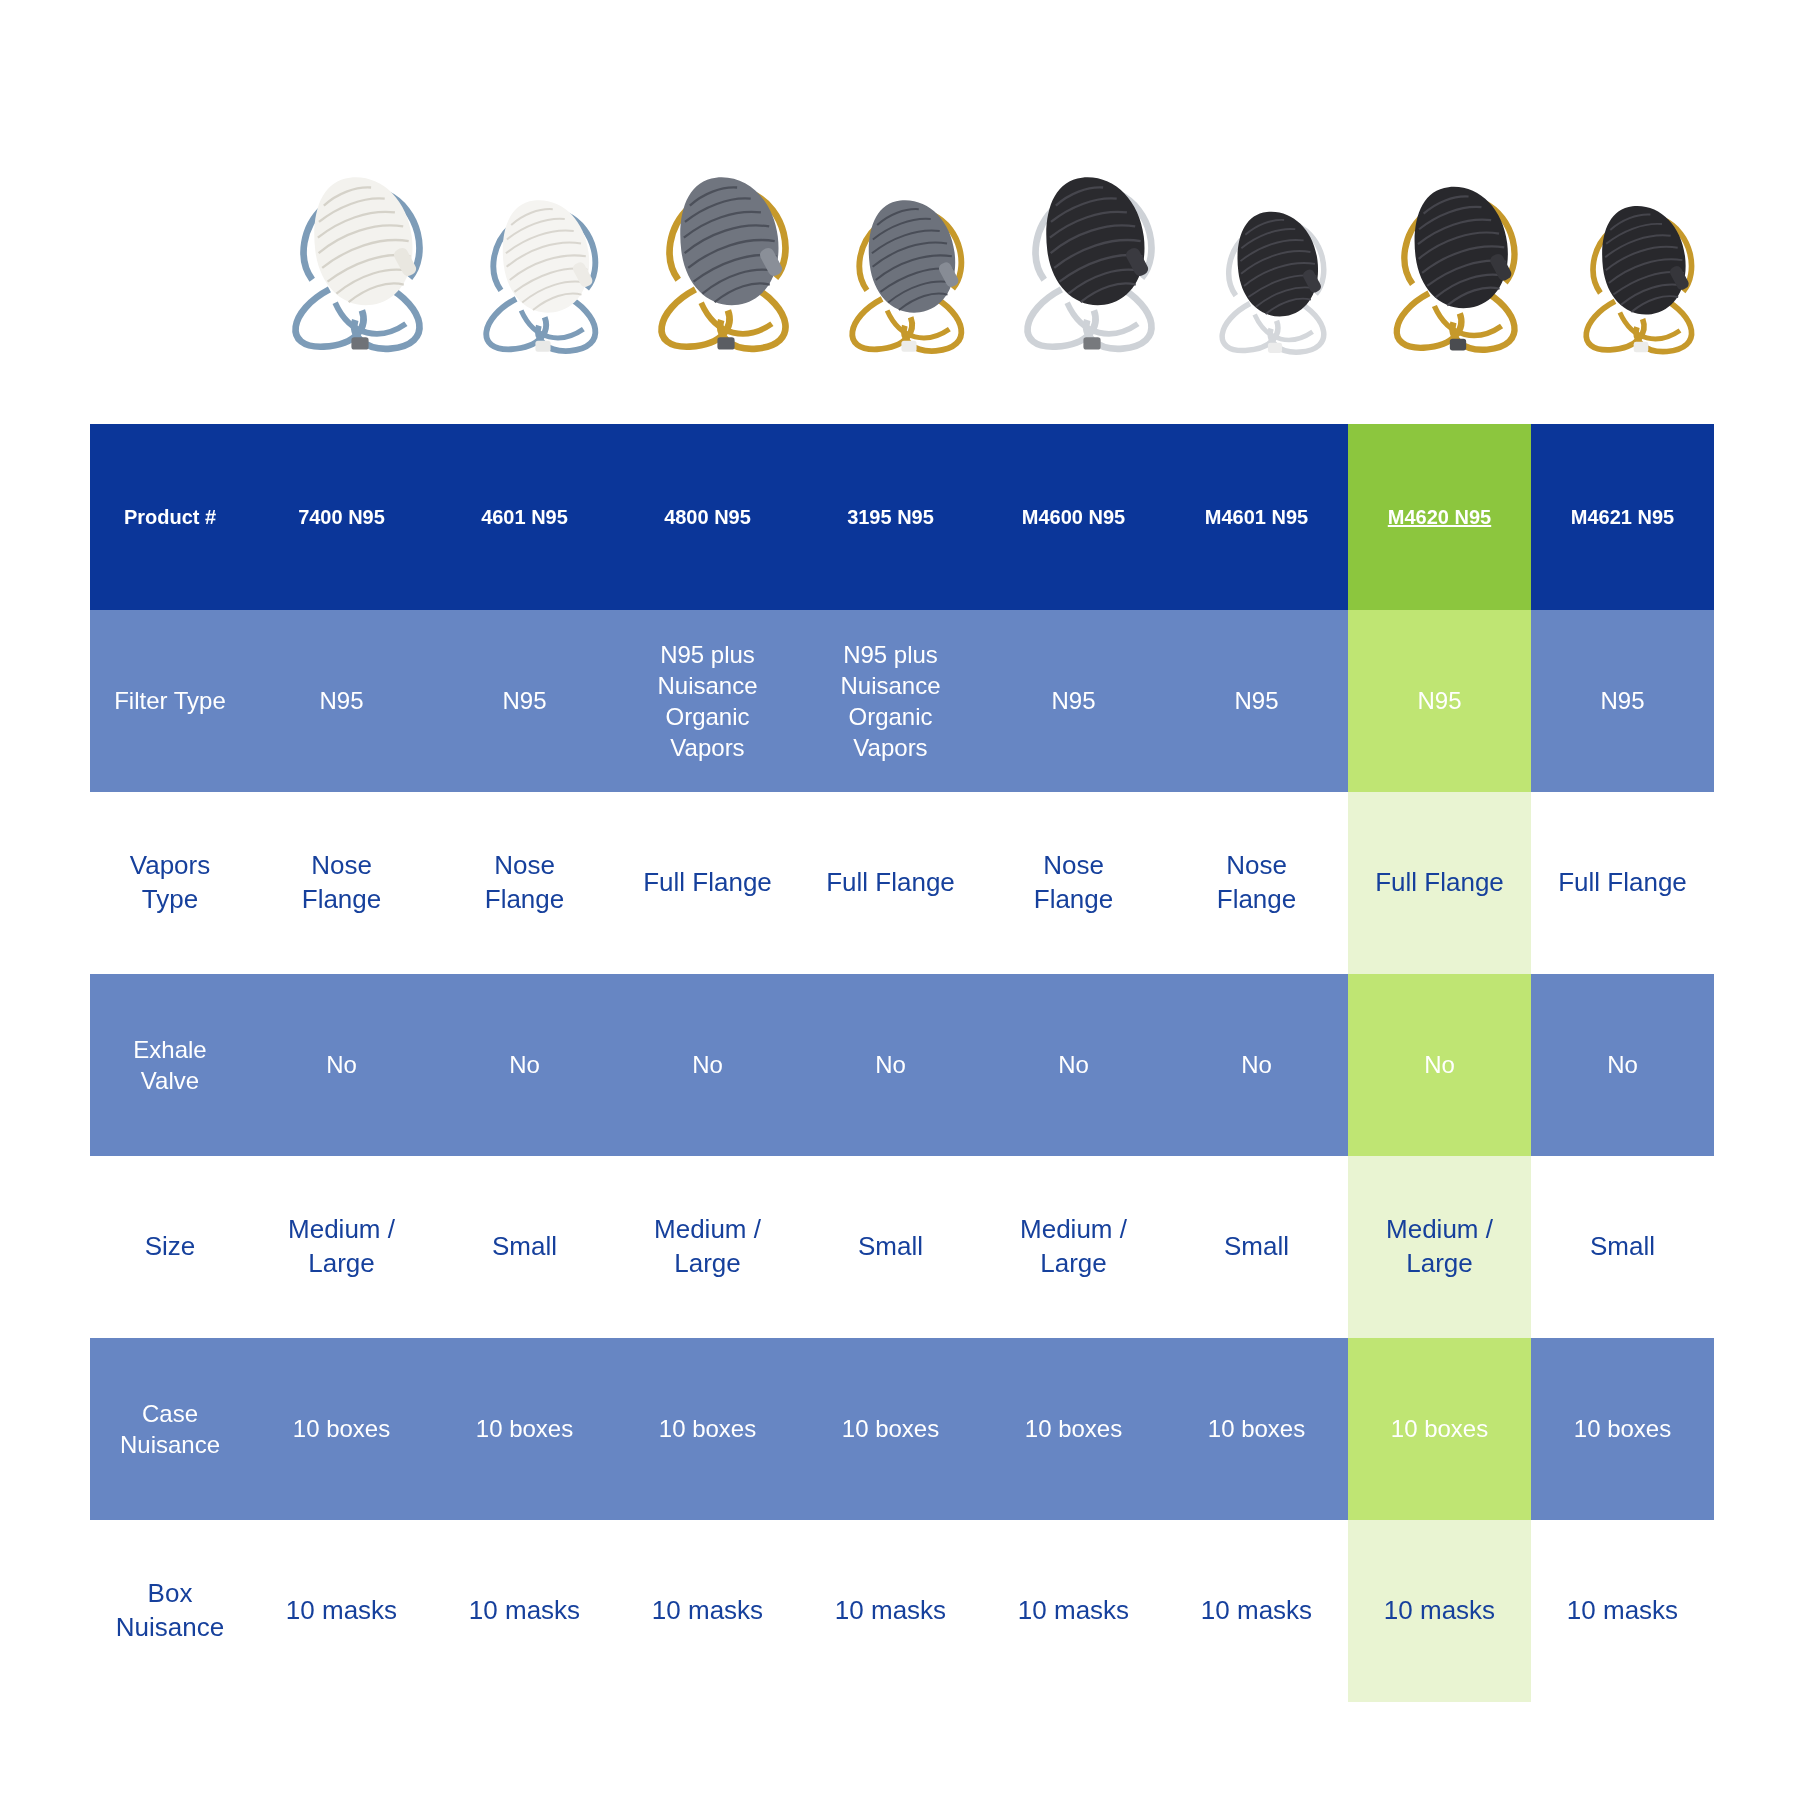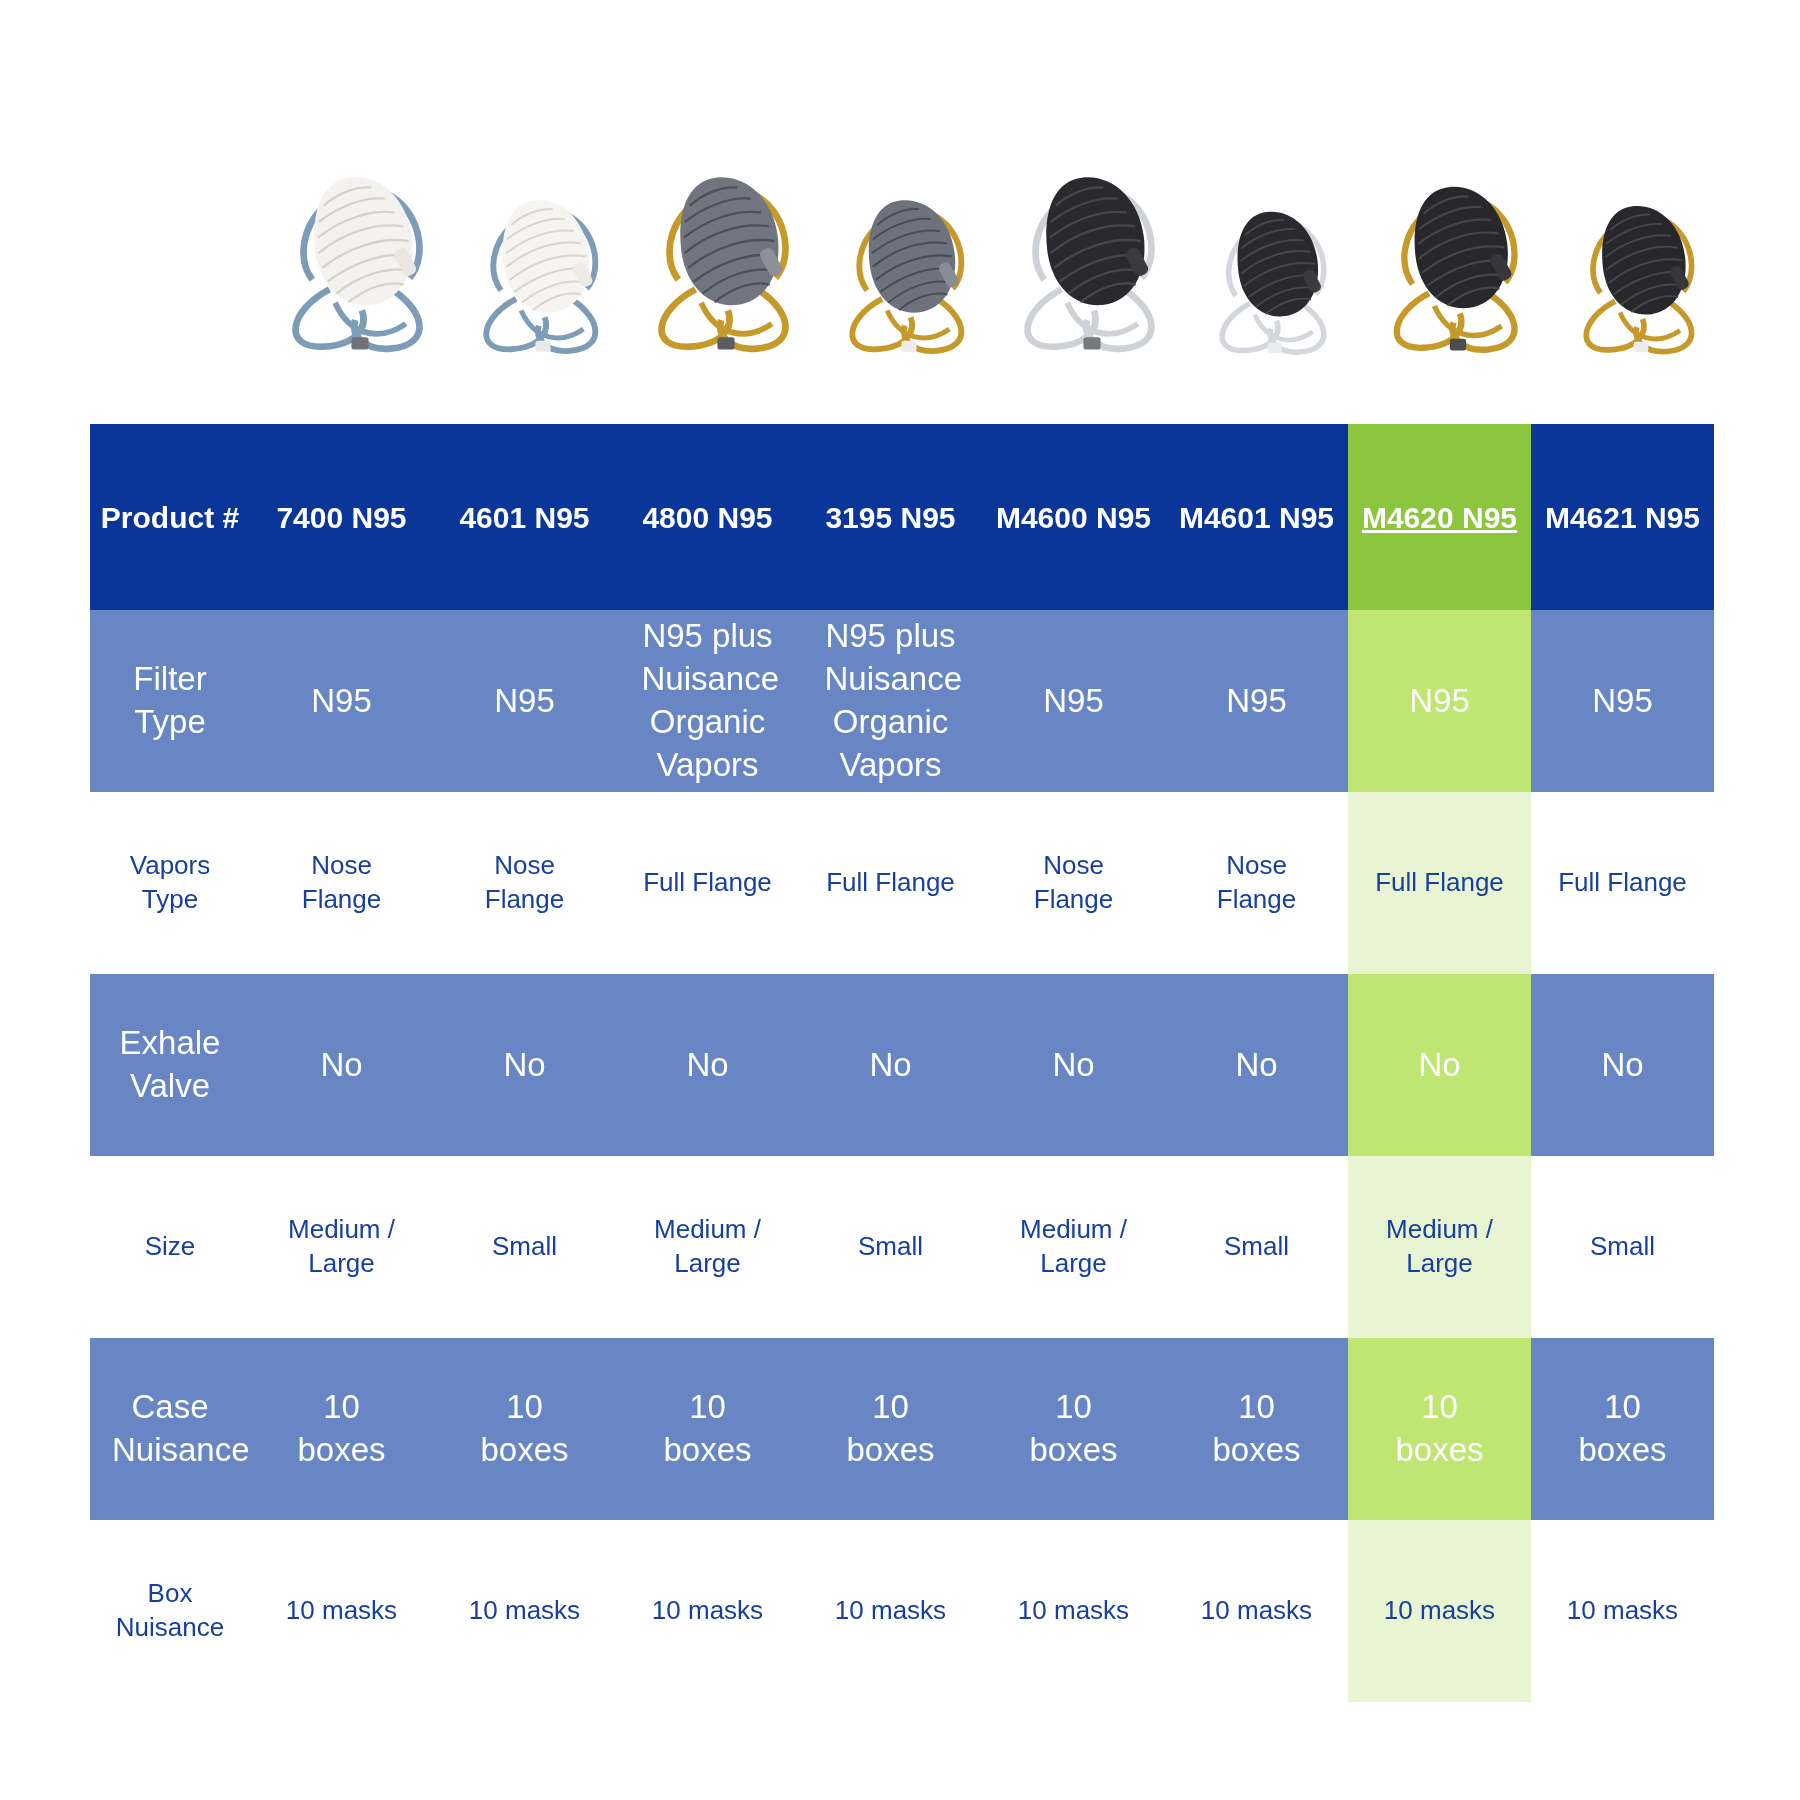--- a/index.html
+++ b/index.html
@@ -33,26 +33,26 @@
   }
   .row{display:contents;}
   .cell{
     display:flex;align-items:center;justify-content:center;
     text-align:center;
   }
   .cell span{max-width:132px;line-height:1.3;display:block;}
   .cell.label span{max-width:116px;}
   .row.header .cell{
     background:var(--blue-dark,#0b3699);color:#fff;
-    font-weight:700;font-size:30px;
+    font-weight:700;font-size:20px;
   }
   .row.header .cell span{max-width:none;white-space:nowrap;}
   .row.header .cell.hl{background:var(--green-strong,#8cc63e);text-decoration:underline;}
   .row.blue .cell{
-    background:var(--blue-mid,#6786c3);color:#fff;font-size:33px;
+    background:var(--blue-mid,#6786c3);color:#fff;font-size:24px;
   }
   .row.blue .cell.hl{background:var(--green-mid,#bfe573);}
   .row.white .cell{
     background:#ffffff;color:var(--text-navy,#16409c);font-size:26px;
   }
   .row.white .cell.hl{background:var(--green-pale,#e9f4d2);}
   .cell.label{font-weight:400;}
 </style>
 </head>
 <body>

